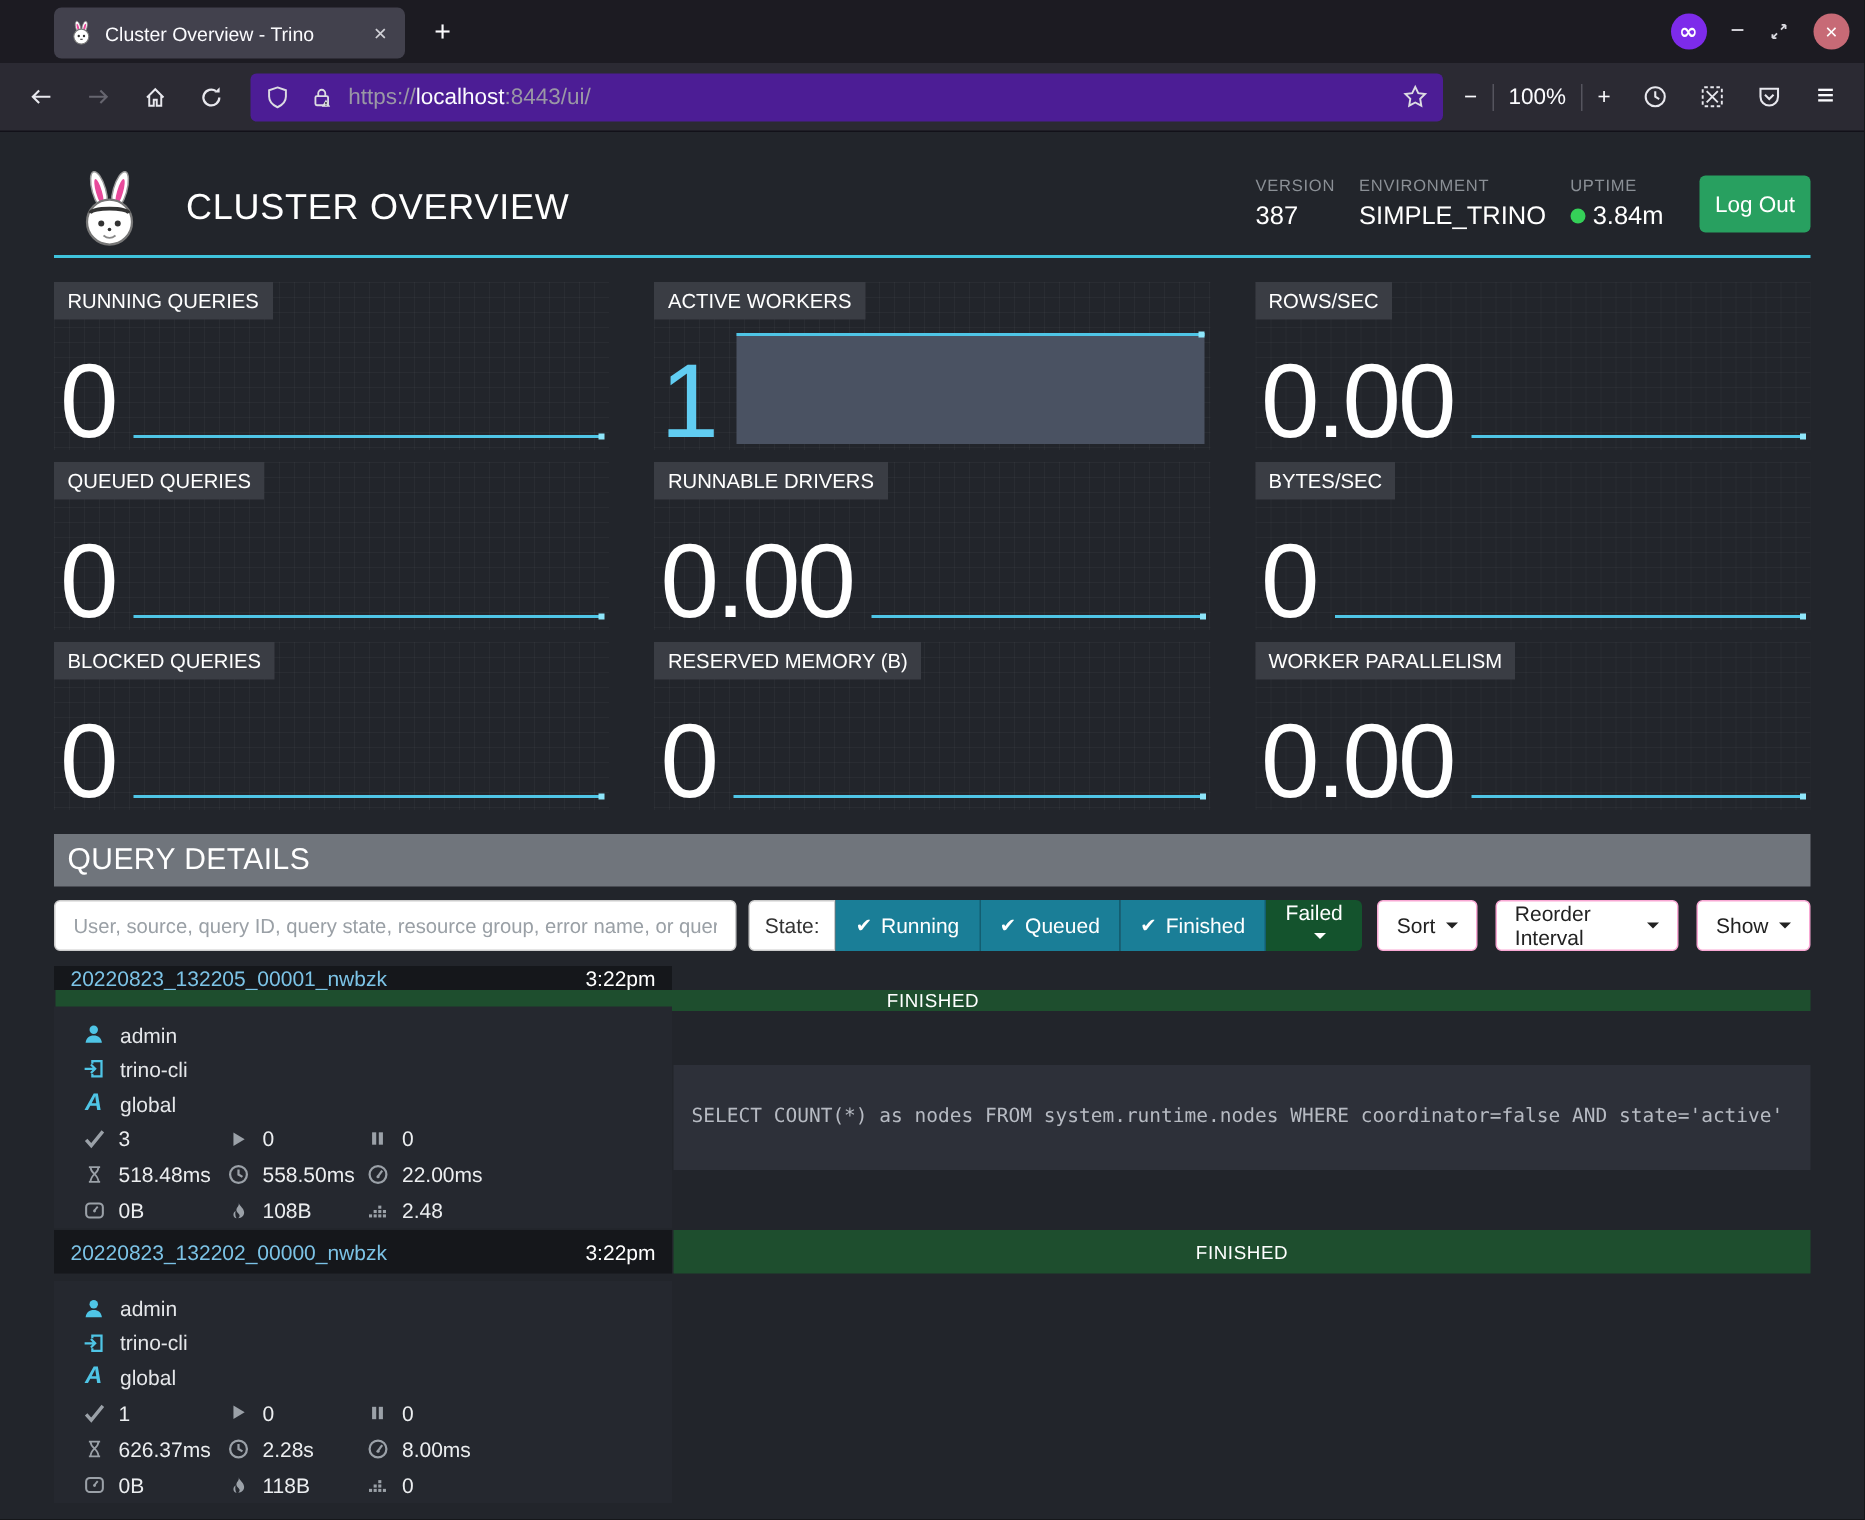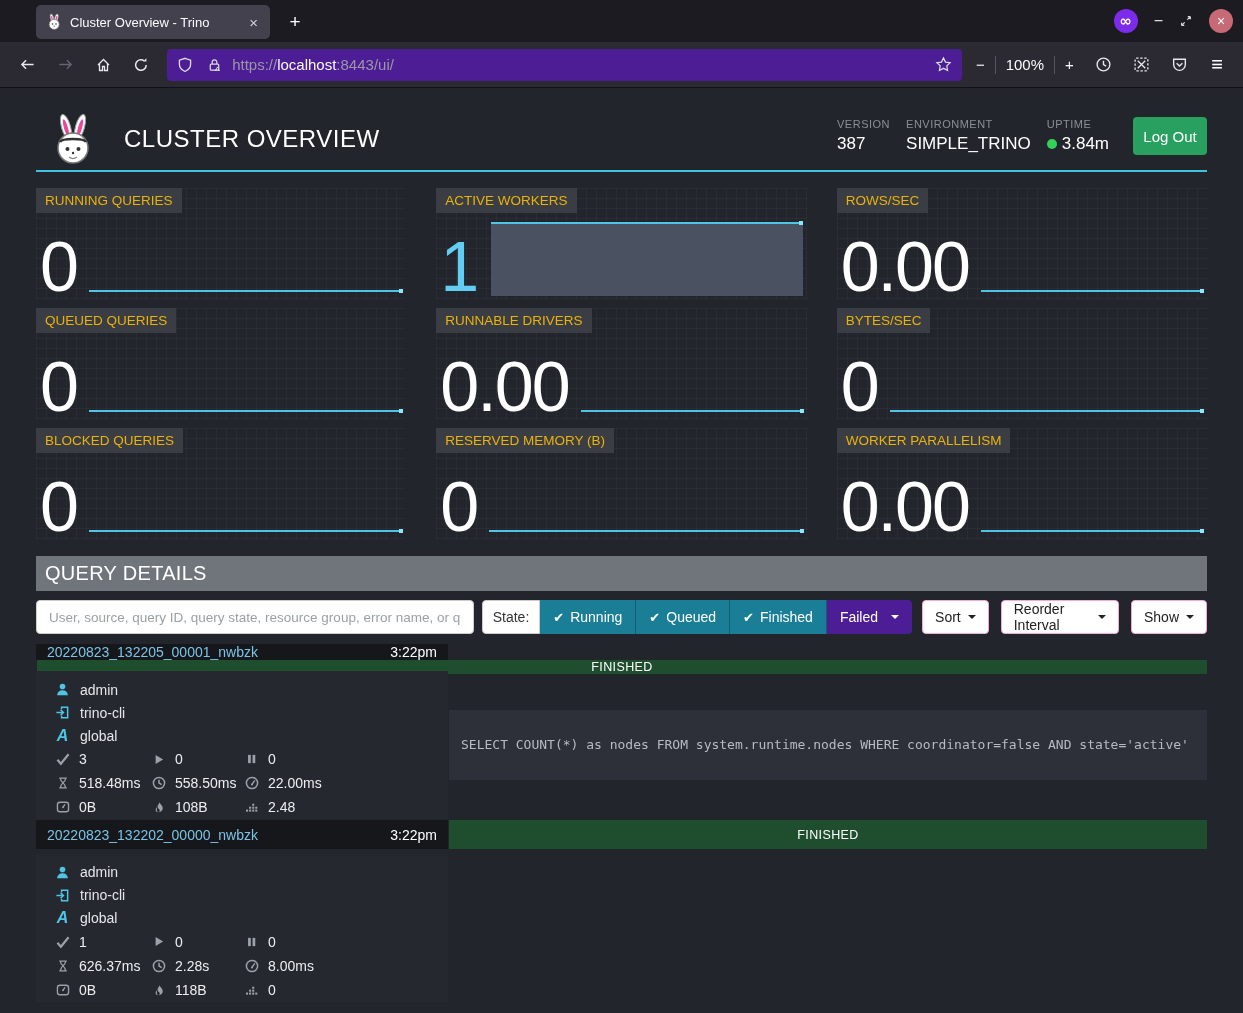--- a/index.html
+++ b/index.html
@@ -48,42 +48,42 @@
   .updot { width:10px; height:10px; border-radius:50%; background:#35d058; display:inline-block; margin-right:5px; }
   .logout { width:74px; height:38px; background:#28a060; border:none; border-radius:4px; color:#fff; font-size:15px;
             font-family:"Liberation Sans",sans-serif; margin-left:8px; }
 
   .stats { position:absolute; top:100px; left:36px; right:36px; display:grid;
            grid-template-columns:1fr 1fr 1fr; column-gap:30px; row-gap:8px; grid-auto-rows:112px; }
   .card { position:relative;
           background-image:linear-gradient(rgba(255,255,255,.032) 1px, transparent 1px),
                            linear-gradient(90deg, rgba(255,255,255,.032) 1px, transparent 1px);
           background-size:10px 10px; }
-  .chip { position:absolute; top:0; left:0; background:#3a3d44; color:#eab308; font-size:13.5px; padding:5px 9px; z-index:2; }
+  .chip { position:absolute; top:0; left:0; background:#3a3d44; color:#ffffff; font-size:13.5px; padding:5px 9px; z-index:2; }
   .valrow { position:absolute; left:4px; right:2px; bottom:4px; display:flex; align-items:flex-end; }
   .big { color:#fff; font-size:70px; font-weight:300; line-height:.82; letter-spacing:-2px; white-space:nowrap; }
   .big.cyan { color:#61cdf2; }
   .spark { flex:1; height:2px; background:#4fc5e6; margin:0 2px 4px 12px; position:relative; }
   .spark::after { content:''; position:absolute; right:-1px; top:-1px; width:4px; height:4px; background:#8ee6fa; }
   .sparkfill { flex:1; height:74px; background:#4a5262; border-top:2px solid #4fc5e6; margin:0 2px 0 14px; position:relative; }
   .sparkfill::after { content:''; position:absolute; right:0; top:-3px; width:4px; height:4px; background:#8ee6fa; }
 
   .qd-title { position:absolute; top:468px; left:36px; right:36px; height:35px; background:#70757c; color:#fff;
               font-size:20px; display:flex; align-items:center; padding-left:9px; letter-spacing:.3px; }
   .qd-bar { position:absolute; top:512px; left:36px; right:36px; height:34px; display:flex; align-items:stretch; }
   .srch { width:541px; border:1px solid #ccc; border-radius:4px; background:#fff; font-size:13.5px; padding:0 12px;
           color:#333; font-family:"Liberation Sans",sans-serif; }
   .srch::placeholder { color:#9aa0a6; }
   .stategrp { display:flex; margin-left:8px; }
   .addon { background:#fff; color:#333; font-size:14px; display:flex; align-items:center; padding:0 10px;
            border:1px solid #ccc; border-radius:4px 0 0 4px; }
   .stbtn { background:#1a7e97; color:#fff; font-size:14px; display:flex; align-items:center; gap:6px; padding:0 13px;
            border-right:1px solid rgba(0,0,0,.25); }
   .stbtn .chk { font-family:"DejaVu Sans",sans-serif; font-size:13px; }
-  .stbtn.lite { background:#4c1d95; border-right:none; border-radius:0 4px 4px 0; }
+  .stbtn.lite { background:#14532d; border-right:none; border-radius:0 4px 4px 0;flex-direction:column; }
   .wbtn { background:#fff; color:#222; font-size:14px; display:flex; align-items:center; justify-content:center;
           border:1px solid #f9a8d4; border-radius:4px; padding:0 12px; }
   .caret { display:inline-block; width:0; height:0; border-left:4px solid transparent; border-right:4px solid transparent;
            border-top:4px solid currentColor; margin-left:7px; }
 
   .qrows { position:absolute; top:556px; left:36px; right:36px; }
   .qrow-head { display:flex; height:29px; margin-top:3px; }
   .qrow-head:first-child { margin-top:0;flex-direction:column; }
   .qh-left { width:412px; background:#15171b; display:flex; align-items:center; padding:0 11px; }
   .qh-left a { color:#7cc3e6; font-size:14px; text-decoration:none; }

